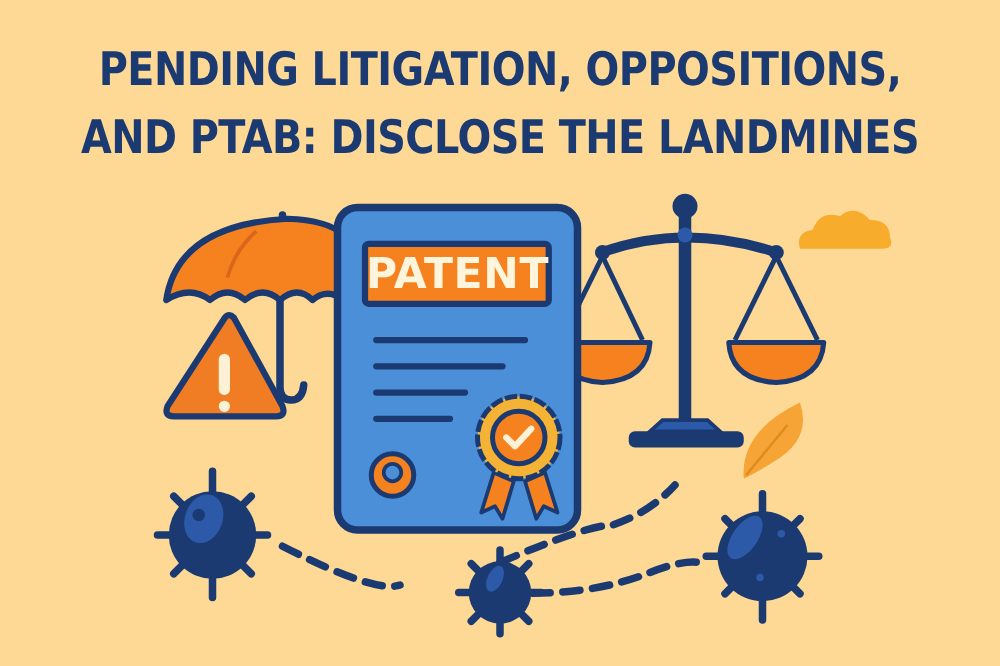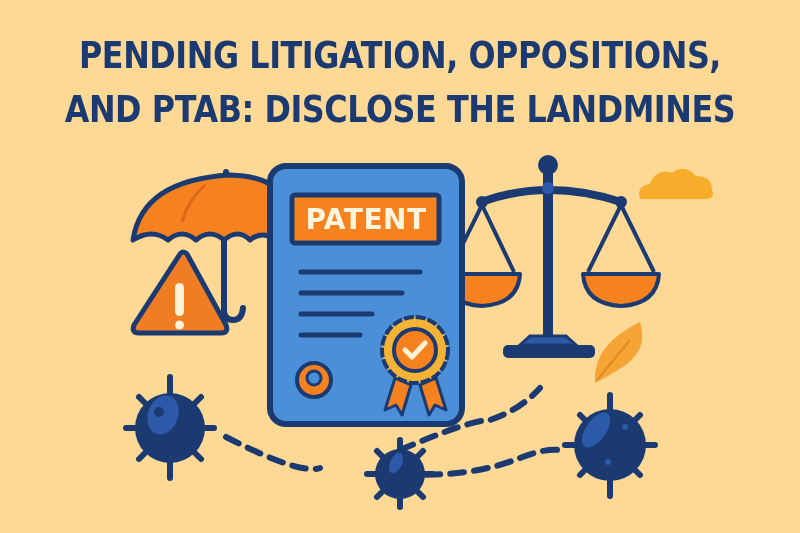--- a/index.html
+++ b/index.html
@@ -1,21 +1,21 @@
 <!DOCTYPE html>
 <html><head>
   <meta charset="utf-8">
   <style>
     html, body { margin:0; padding:0; }
     body { width:800px; height:533px; overflow:hidden; background:#fdd995; position:relative; font-family:"Liberation Sans", sans-serif; }
     .title { position:absolute; left:0; width:800px; text-align:center; color:#1b3a72; font-family:"DejaVu Sans", sans-serif; font-weight:bold; font-size:37px; letter-spacing:-0.5px; transform:scaleX(0.86); transform-origin:center; white-space:nowrap; }
     #t1 { top:34px; }
     #t2 { top:88px; }
     svg.art { position:absolute; left:0; top:0; }
-    .patent-label { position:absolute; left:293px; top:196px; width:146px; height:46px; display:flex; align-items:center; justify-content:center; color:#fff4dc; font-family:"DejaVu Sans", sans-serif; font-weight:bold; font-size:28px; letter-spacing:0.5px; }
+    .patent-label { position:absolute; left:293px; top:196px; width:146px; height:46px; display:flex; align-items:center; justify-content:center; color:#fff4dc; font-family:"DejaVu Sans", sans-serif; font-weight:bold; font-size:34px; letter-spacing:0.5px; }
   </style>
 </head>
 <body>
 
 <div class="title" id="t1">PENDING LITIGATION, OPPOSITIONS,</div>
 <div class="title" id="t2">AND PTAB: DISCLOSE THE LANDMINES</div>
 
 <svg class="art" width="800" height="533" viewBox="0 0 800 533">
 
   <g>

